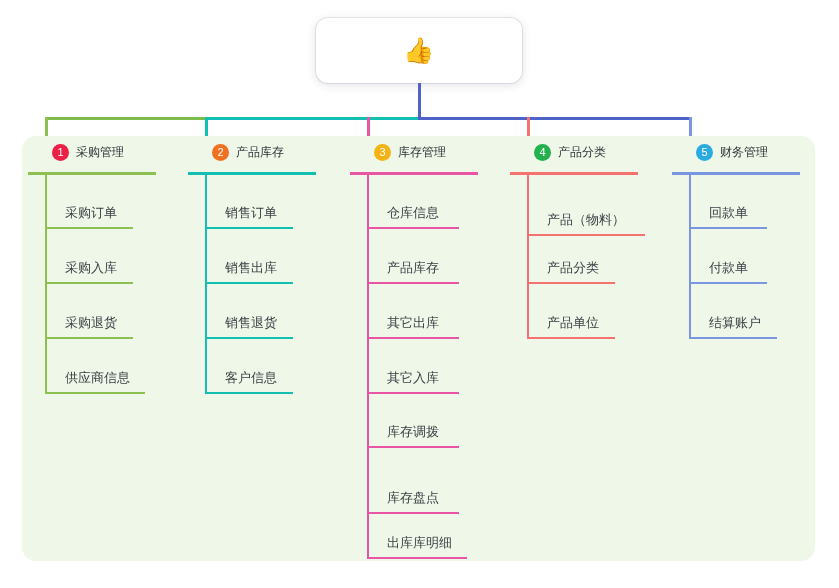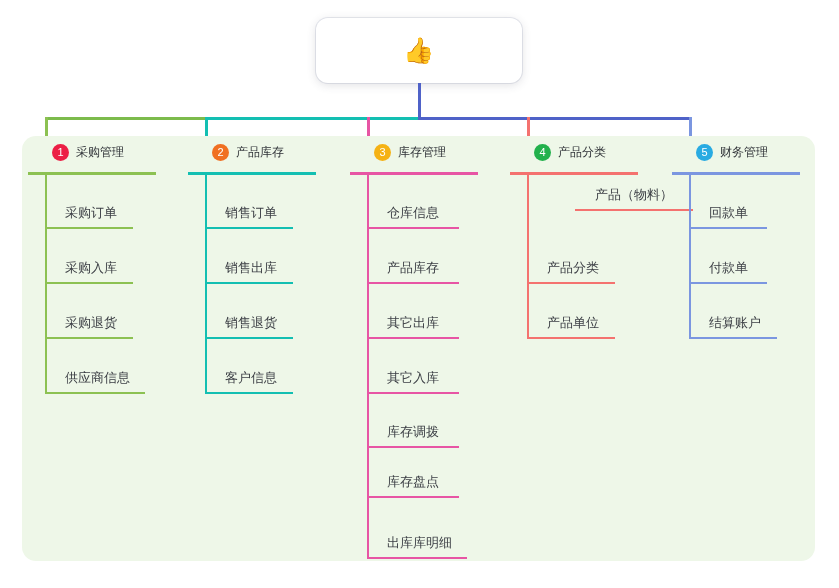--- a/index.html
+++ b/index.html
@@ -153,37 +153,37 @@
             <div class="kid-rule" style="width: 92px; background: rgb(231, 85, 164);"></div>
           </div>
           <div class="kid" style="top: 203px; height: 55px; width: 96px;">
             <span class="kid-label">其它入库</span>
             <div class="kid-rule" style="width: 92px; background: rgb(231, 85, 164);"></div>
           </div>
           <div class="kid" style="top: 258px; height: 54px; width: 96px;">
             <span class="kid-label">库存调拨</span>
             <div class="kid-rule" style="width: 92px; background: rgb(231, 85, 164);"></div>
           </div>
-          <div class="kid" style="top: 307px; height: 55px; width: 96px;">
+          <div class="kid" style="top: 323px; height: 55px; width: 96px;">
             <span class="kid-label">库存盘点</span>
             <div class="kid-rule" style="width: 92px; background: rgb(231, 85, 164);"></div>
           </div>
           <div class="kid" style="top: 368px; height: 55px; width: 104px;">
             <span class="kid-label">出库库明细</span>
             <div class="kid-rule" style="width: 100px; background: rgb(231, 85, 164);"></div>
           </div>
         </div>
         <div class="col" style="left: 488px;">
           <div class="col-head">
             <span class="badge" style="background: rgb(34, 177, 76);">4</span>
             <span class="col-title">产品分类</span>
           </div>
           <div class="head-rule" style="width: 128px; background: rgb(244, 114, 111);"></div>
           <div class="spine" style="height: 165px; background: rgb(244, 114, 111);"></div>
-          <div class="kid" style="top: 20px; height: 55px; width: 122px; margin-left: 48px;">
+          <div class="kid" style="top: 45px; height: 55px; width: 122px;">
             <span class="kid-label">产品（物料）</span>
             <div class="kid-rule" style="width: 118px; background: rgb(244, 114, 111);"></div>
           </div>
           <div class="kid" style="top: 93px; height: 55px; width: 92px;">
             <span class="kid-label">产品分类</span>
             <div class="kid-rule" style="width: 88px; background: rgb(244, 114, 111);"></div>
           </div>
           <div class="kid" style="top: 148px; height: 55px; width: 92px;">
             <span class="kid-label">产品单位</span>
             <div class="kid-rule" style="width: 88px; background: rgb(244, 114, 111);"></div>

